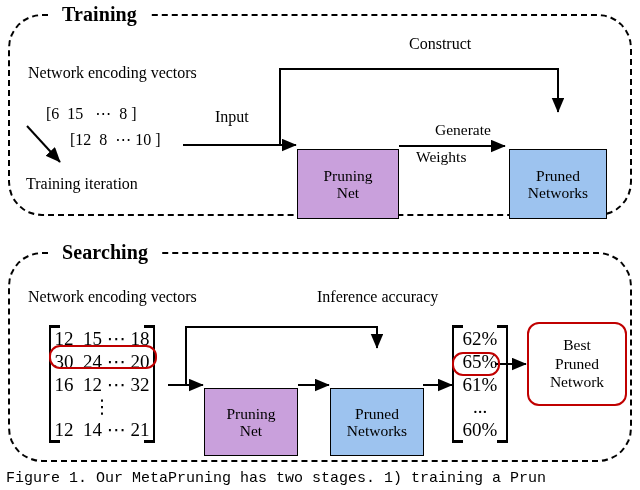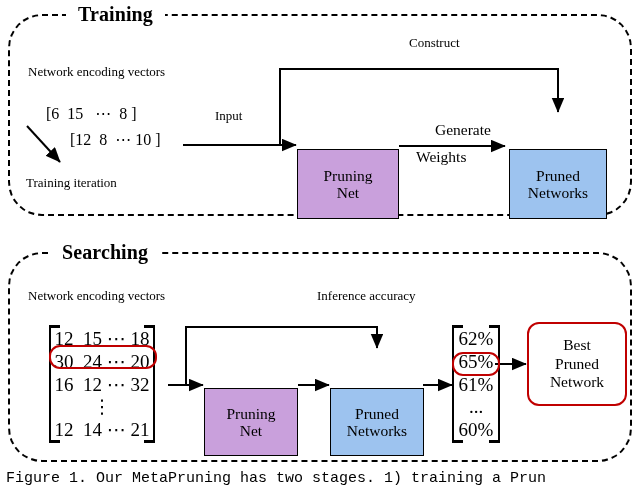--- a/index.html
+++ b/index.html
@@ -10,26 +10,26 @@
 
   
   .panel{position:absolute;border:2.5px dashed #000;border-radius:34px;box-sizing:border-box;}
   #panel-training{left:8px;top:14px;width:624px;height:202px;}
   #panel-searching{left:8px;top:252px;width:624px;height:210px;}
 
   
   .panel-title{position:absolute;background:#fff;padding:0 12px;
                font-family:"Liberation Serif", serif;font-weight:bold;
                font-size:20px;line-height:20px;letter-spacing:.1px;white-space:nowrap;}
-  #title-training{left:66px;top:4px;}
+  #title-training{left:50px;top:4px;}
   #title-searching{left:50px;top:242px;}
 
   
   .txt{position:absolute;white-space:nowrap;font-family:"Liberation Serif", serif;}
-  .t16{font-size:13px;}
+  .t16{font-size:16px;}
   .t15{font-size:15.5px;}
 
   
   .box{position:absolute;box-sizing:border-box;border:1.6px solid #000;
        display:flex;flex-direction:column;align-items:center;justify-content:center;
        font-family:"Liberation Serif", serif;font-size:15.5px;line-height:1.12;
        text-align:center;margin-top:38px;}
   .box.purple{background:#c9a0dc;}
   .box.blue{background:#9dc3ef;}
   .box .ln{display:block;}
@@ -142,21 +142,21 @@
   <div class="box purple" id="search-pruning-net" style="left:204px;top:350px;width:94px;height:68px;">
     <span class="ln">Pruning</span>
     <span class="ln">Net</span>
   </div>
 
   <div class="box blue" id="search-pruned-networks" style="left:330px;top:350px;width:94px;height:68px;">
     <span class="ln">Pruned</span>
     <span class="ln">Networks</span>
   </div>
 
-  <div class="matrix" id="accuracy-column" style="left:452px;top:325px;width:48px;height:118px;padding:4px 2px;">
+  <div class="matrix" id="accuracy-column" style="left:452px;top:325px;width:56px;height:118px;padding:4px 2px;">
     <div class="mrow">62%</div>
     <div class="mrow">65%</div>
     <div class="mrow">61%</div>
     <div class="mrow">...</div>
     <div class="mrow">60%</div>
     <div class="capbot"></div>
   </div>
   <div class="hl" id="accuracy-highlight" style="left:452px;top:352px;width:48px;height:24px;"></div>
 
   <div class="redbox" id="best-pruned-network" style="left:527px;top:322px;width:100px;height:84px;">

